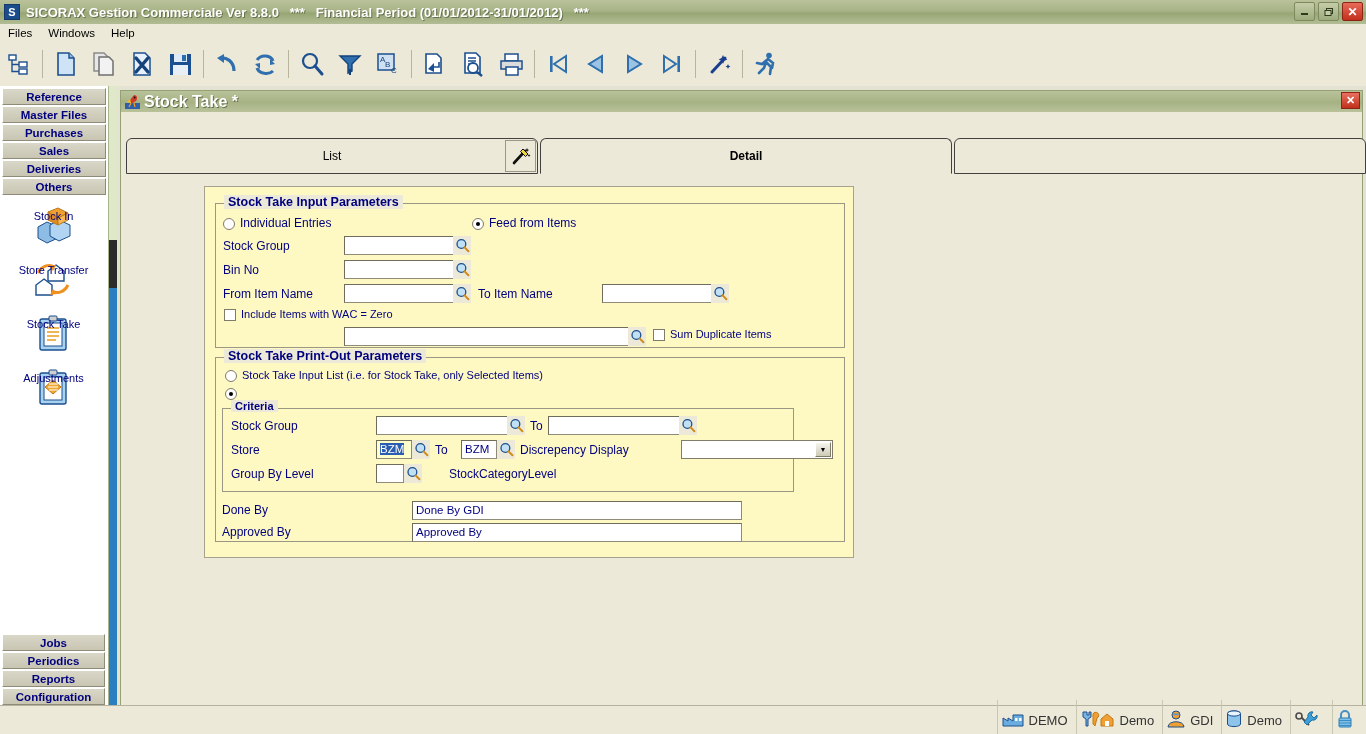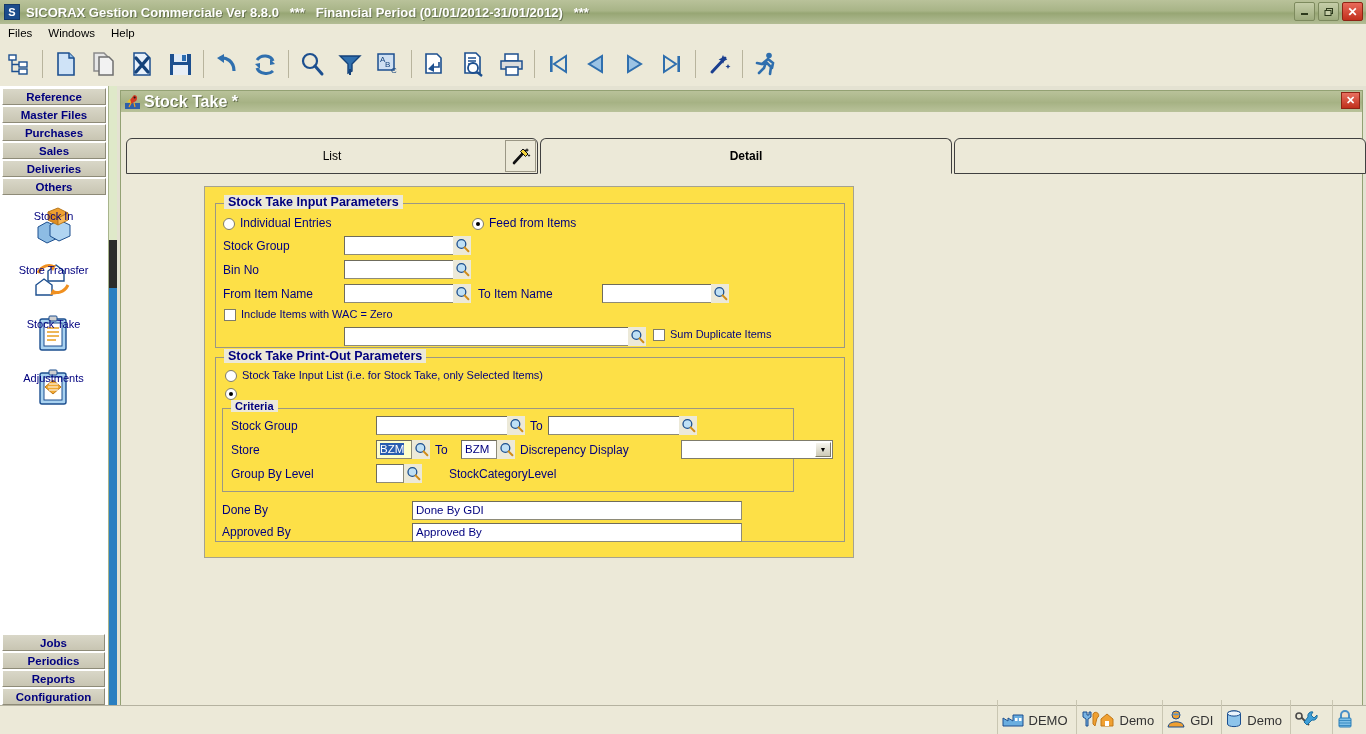--- a/index.html
+++ b/index.html
@@ -137,21 +137,21 @@
   .tab.third  { left:828px; width:412px; border-bottom:1px solid #404040; }
   .tab.active { font-weight:bold; border-bottom:1px solid #ece9d8; }
   .wandbtn {
     position:absolute; left:379px; top:2px; width:31px; height:32px;
     background:#ece9d8; border:1px solid #9b9785; box-sizing:border-box;
     display:flex; align-items:center; justify-content:center;
   }
 
   .panel {
     position:absolute; left:83px; top:74px; width:650px; height:372px;
-    background:#fde047; border:1px solid #a5a290; box-sizing:border-box;
+    background:#fef9c3; border:1px solid #a5a290; box-sizing:border-box;
   }
 
   
   .gb { position:absolute; border:1px solid #9b9785; box-sizing:border-box; }
   .gb > .gb-title {
     position:absolute; top:-9px; left:8px; padding:0 4px;
     background:#ece9d8; font-size:12.5px; font-weight:bold; color:#00007f;
     white-space:nowrap;
   }
   .gb.small > .gb-title { font-size:11px; }

